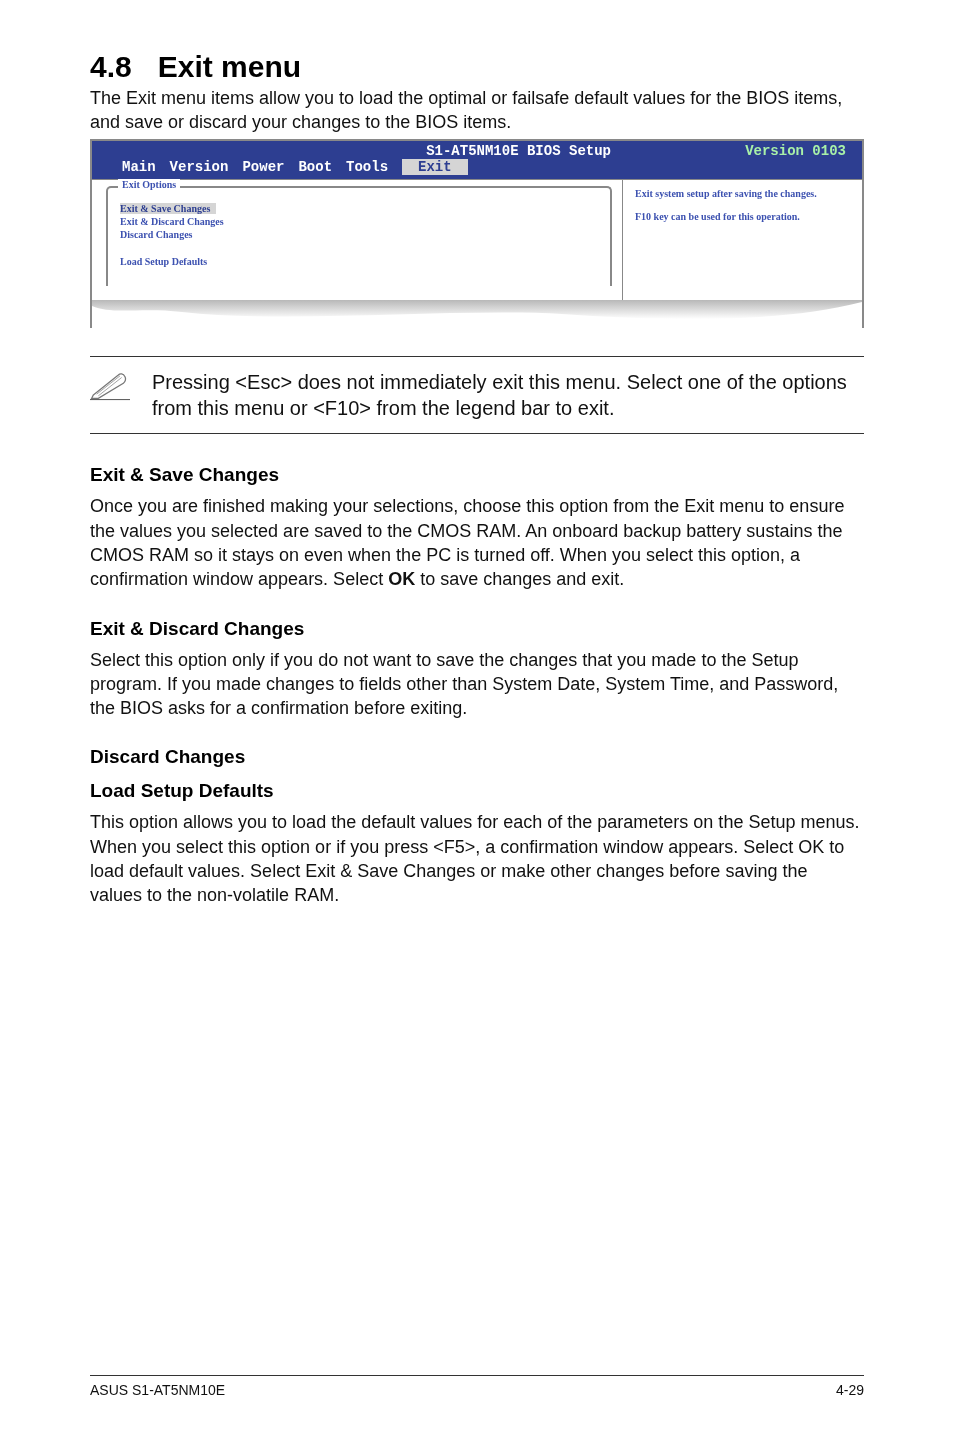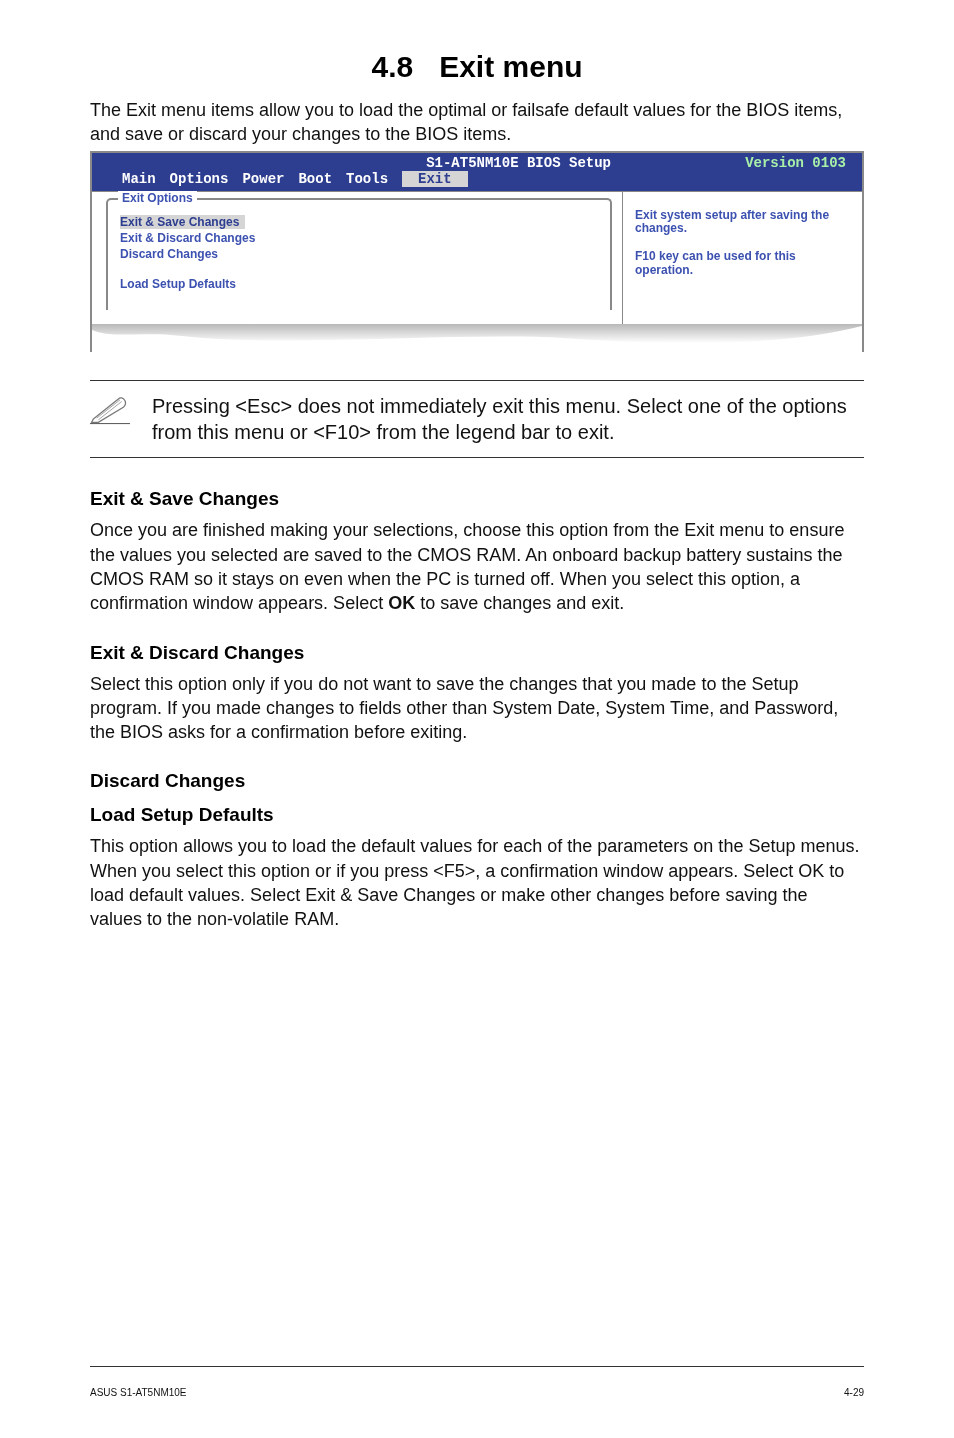--- a/index.html
+++ b/index.html
@@ -12,22 +12,21 @@
       padding: 50px 90px 40px 90px;
     }
     .page-content {
       display: flex;
       flex-direction: column;
       min-height: 100%;
     }
     h1 {
       font-size: 30px;
       font-weight: bold;
-      margin-bottom: 14px;
-      text-align: center;
+      margin-bottom: 2px;
     }
     .section-num { margin-right: 26px; }
     .intro {
       font-size: 18px;
       line-height: 1.35;
       margin-bottom: 4px;
       color: #111;
     }
     .bios-box {
       border: 1px solid #898989;
@@ -63,22 +62,22 @@
       font-weight: bold;
     }
     .bios-menu-row span { }
     .bios-menu-active {
       background: #d5d5d5;
       color: #2d3e91;
       padding: 0 16px;
     }
     .bios-body {
       display: flex;
-      font-family: Liberation Sans, sans-serif;
-      font-size: 12px;
+      font-family: Liberation Serif, serif;
+      font-size: 10px;
       font-weight: bold;
     }
     .bios-left {
       flex: 1;
       padding: 6px 0 14px 14px;
       position: relative;
       border-top: 1px solid #888;
     }
     .bios-inner-frame {
       border-top: 2px solid #888;
@@ -105,21 +104,21 @@
       background: #d5d5d5;
       color: #2d3e91;
       display: inline-block;
       padding-right: 6px;
     }
     .bios-item-normal { color: #3c51b0; }
     .bios-right {
       width: 240px;
       border-left: 1px solid #888;
       border-top: 1px solid #888;
-      padding: 17px 12px 10px 12px;
+      padding: 8px 12px 10px 12px;
       color: #3c51b0;
       line-height: 1.15;
     }
     .bios-shadow {
       height: 28px;
       width: 100%;
       position: relative;
     }
     .bios-shadow svg { display: block; width: 100%; height: 28px; }
 
@@ -149,24 +148,24 @@
       font-size: 18px;
       line-height: 1.35;
       margin-bottom: 22px;
       color: #111;
     }
     .body-para b { font-weight: bold; }
 
     .footer {
       margin-top: auto;
       border-top: 1px solid #333;
-      padding-top: 20px;
+      padding-top: 6px;
       display: flex;
       justify-content: space-between;
-      font-size: 10px;
+      font-size: 14px;
       color: #111;
     }
   </style>
 </head>
 <body>
 
 <div class="page-content">
 
 <h1>
   <span class="section-num">4.8</span><span>Exit menu</span>
@@ -176,21 +175,21 @@
 
 <div class="bios-box">
   <div class="bios-header">
     <div class="bios-title-row">
       <span style="width:170px"></span>
       <span>S1-AT5NM10E BIOS Setup</span>
       <span class="bios-version">Version 0103</span>
     </div>
     <div class="bios-menu-row">
       <span>Main</span>
-      <span>Options</span>
+      <span>Version</span>
       <span>Power</span>
       <span>Boot</span>
       <span>Tools</span>
       <span class="bios-menu-active">Exit</span>
     </div>
   </div>
   <div class="bios-body">
     <div class="bios-left">
       <div class="bios-inner-frame">
         <span class="bios-legend-title">Exit Options</span>

